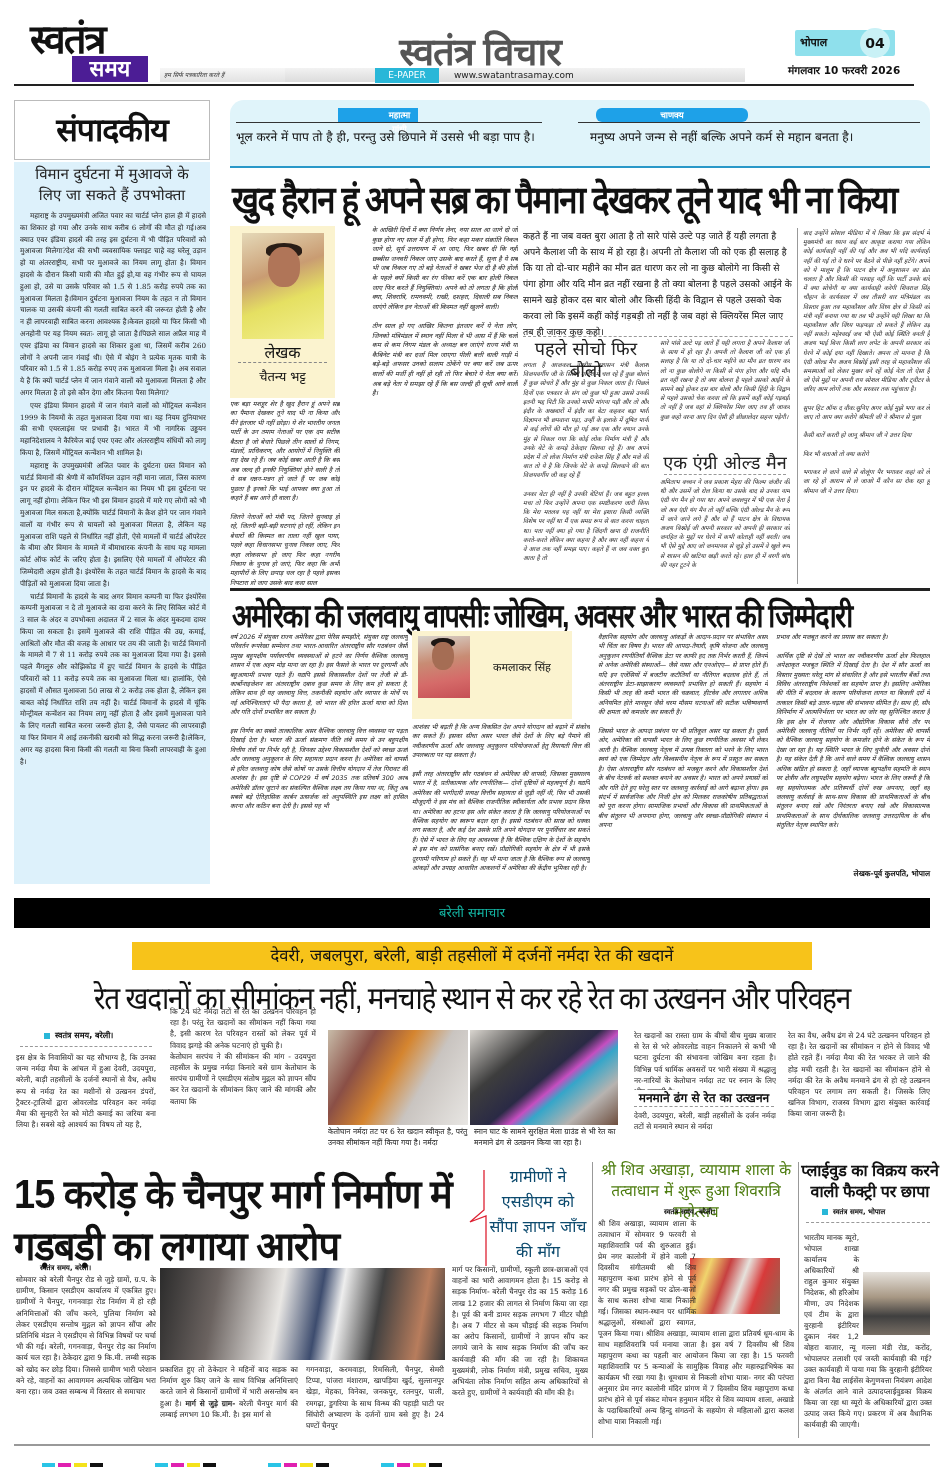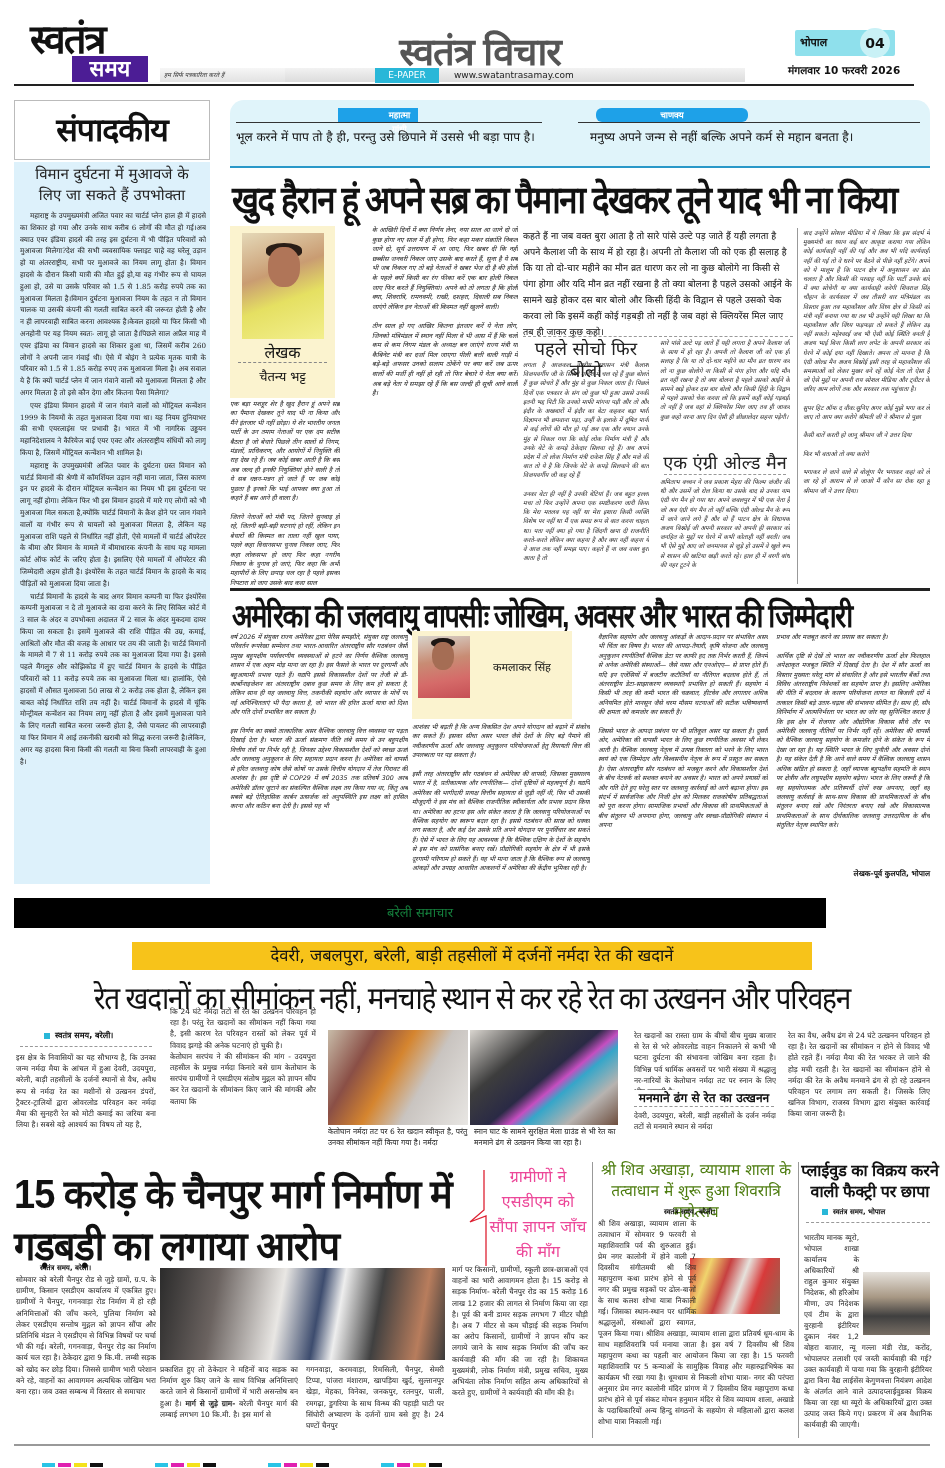--- a/index.html
+++ b/index.html
@@ -57,33 +57,33 @@
   .headline2 { left: 232px; top: 590px; width: 700px; font-size: 27px; line-height: 44px; white-space: nowrap; font-family: "Liberation Sans", sans-serif; font-weight: bold; letter-spacing: -1.4px; transform: scaleY(1.2); transform-origin: left top; }
 
   .card2 { left: 412px; top: 631px; width: 160px; height: 88px; background: #fbf3cf; }
   .photo2 { left: 418px; top: 636px; width: 52px; height: 62px; background: linear-gradient(170deg,#d7d3cb 0%,#c88c74 40%,#d56b69 70%,#c64f55 100%); }
   .photo2 .head { position:absolute; left: 14px; top: 6px; width: 22px; height: 28px; border-radius: 45%; background: #a56d54; }
   .photo2 .hair { position:absolute; left: 13px; top: 2px; width: 24px; height: 10px; border-radius: 50%; background: #1e1714; }
   .name2 { left: 474px; top: 660px; width: 96px; text-align: center; font-size: 11px; line-height: 16px; }
   .byline-right { left: 770px; top: 868px; width: 160px; text-align: right; font-size: 7.5px; font-weight: bold; line-height: 12px; }
 
   
-  .black-band { left: 14px; top: 898px; width: 812px; height: 30px; background: #000; color: #15803d; text-align: center; font-size: 13px; line-height: 30px; }
+  .black-band { left: 14px; top: 898px; width: 916px; height: 30px; background: #000; color: #14b8a6; text-align: center; font-size: 13px; line-height: 30px; }
   .yellow-strap { left: 132px; top: 942px; width: 680px; height: 28px; background: #f7c31a; text-align: center; font-size: 16.5px; line-height: 28px; color: #111; }
   .headline3 { left: 14px; top: 972px; width: 916px; text-align: center; font-size: 28px; line-height: 48px; white-space: nowrap; font-family: "Liberation Sans", sans-serif; letter-spacing: -1.2px; transform: scaleY(1.12); transform-origin: center top; }
   .dateline { font-size: 8px; font-weight: bold; line-height: 12px; }
   .dateline .sq { display:inline-block; width:6px; height:6px; background:#29b7d8; margin-right:5px; vertical-align: middle; }
 
   .photo3 { left: 328px; top: 1030px; width: 140px; height: 95px; background: linear-gradient(120deg,#c8bca9 0%,#8a4f46 25%,#d5852f 45%,#c9c4c0 65%,#e8e6e3 100%); }
   .photo4 { left: 470px; top: 1030px; width: 148px; height: 95px; background: linear-gradient(140deg,#d9d5cf 0%,#3d3d3d 30%,#2a2a45 50%,#c54ec0 58%,#35a6c9 64%,#b7b3b0 80%,#6e4e3e 100%); }
   .caption { font-size: 7.5px; line-height: 11px; color: #222; }
   .subhead3 { left: 634px; top: 1090px; width: 140px; text-align: center; font-size: 12px; font-weight: bold; line-height: 16px; border-bottom: 1px dashed #999; }
 
   .headline4 { left: 14px; top: 1168px; width: 470px; font-size: 38px; line-height: 50px; font-family: "Liberation Sans", sans-serif; font-weight: bold; letter-spacing: -1px; transform: scaleY(1.05); transform-origin: left top; }
-  .sidehead4 { left: 488px; top: 1164px; width: 100px; text-align: center; font-size: 16px; line-height: 25px; color: #ec4899; }
+  .sidehead4 { left: 488px; top: 1164px; width: 100px; text-align: center; font-size: 16px; line-height: 25px; color: #0c4a6e; }
   .photo5 { left: 160px; top: 1268px; width: 285px; height: 92px; background: linear-gradient(100deg,#2b2b2b 0%,#6b6360 20%,#e9e7e4 42%,#3d4c6e 55%,#eeeeee 62%,#404040 75%,#b87d5d 90%,#3a3a3a 100%); }
   .photo6 { left: 690px; top: 1258px; width: 90px; height: 56px; background: linear-gradient(110deg,#d83b3b 0%,#f0d46d 20%,#c74040 38%,#e6e2dc 55%,#d83a3a 72%,#8c6b55 100%); }
   .photo7 { left: 863px; top: 1272px; width: 67px; height: 63px; background: linear-gradient(180deg,#e6e2dc 0%,#a89884 40%,#3f3f3f 70%,#776e64 100%); }
   .vsep { width: 1px; background: #999; }
 
   .headline5 { left: 598px; top: 1160px; width: 196px; text-align: center; font-size: 15.5px; line-height: 21px; color: #4d7c0f; }
   .headline6 { left: 800px; top: 1160px; width: 140px; text-align: center; font-size: 16px; line-height: 21px; font-family: "Liberation Sans", sans-serif; font-weight: bold; color: #111; }
 
   .footer-rule { left: 14px; top: 1444px; width: 916px; height: 2px; background: #999; }
   .reg-bar { height: 4px; width: 13px; display: inline-block; margin-right: 3px; }

